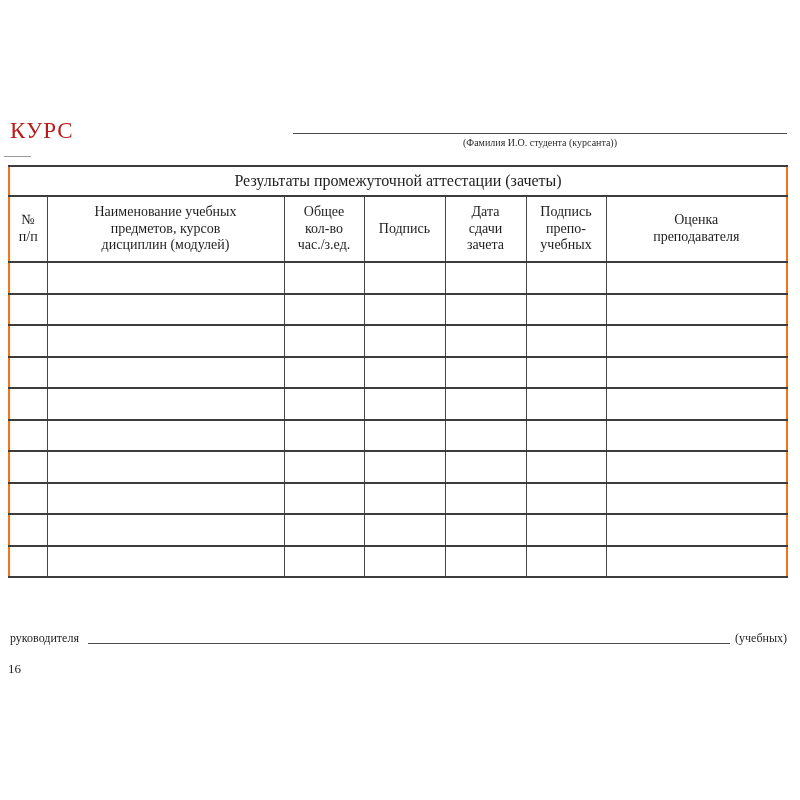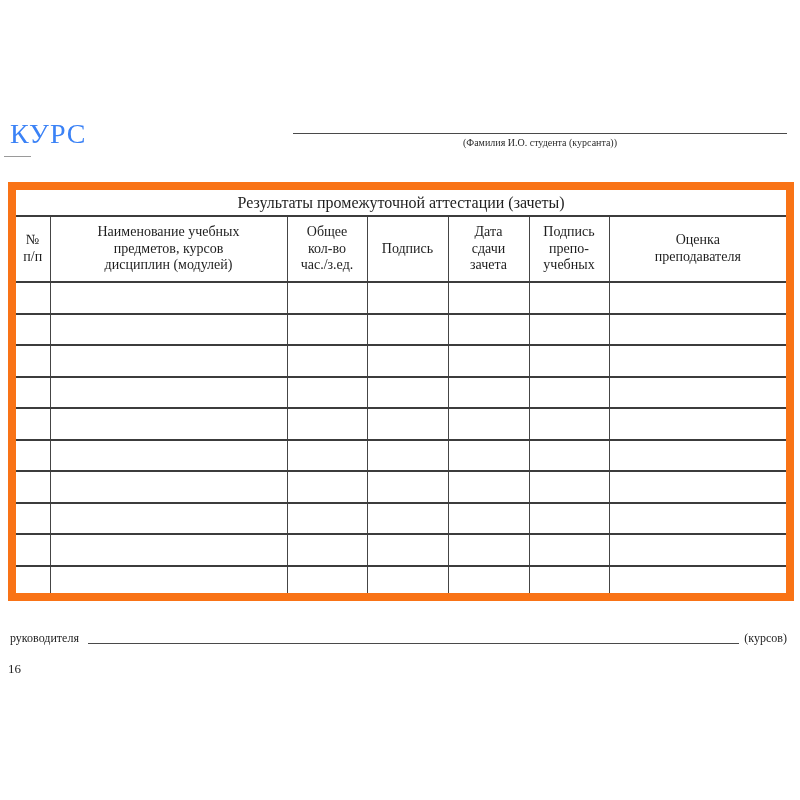--- a/index.html
+++ b/index.html
@@ -11,23 +11,23 @@
   }
   .page {
     position: relative;
     width: 800px; height: 800px;
     background: #ffffff;
     overflow: hidden;
   }
   .course-label {
     position: absolute;
     left: 10px; top: 118px;
-    font-size: 28px;
+    font-size: 23px;
     letter-spacing: 1px;
-    color: #3b82f6;
+    color: #b91c1c;
   }
   .name-line {
     position: absolute;
     left: 293px; top: 133px;
     width: 494px; height: 0;
     border-bottom: 1px solid #4a4a4a;
   }
   .name-caption {
     position: absolute;
     left: 293px; top: 137px;
@@ -45,21 +45,21 @@
   table.results {
     position: absolute;
     left: 8px; top: 165px;
     width: 778px;
     border-collapse: collapse;
     table-layout: fixed;
   }
   table.results, table.results td, table.results th {
     border: 1px solid #454545;
   }
-  table.results { border: 8px solid #f97316; margin-top: 17px; }
+  table.results { border: 2px solid #f97316; }
   table.results td, table.results th {
     border-top-width: 2px;
     border-bottom-width: 2px;
     border-top-color: #3c3c3c;
     border-bottom-color: #3c3c3c;
     vertical-align: middle;
     text-align: center;
     color: #1e1e1e;
   }
   col.c0 { width: 38px; }
@@ -245,18 +245,18 @@
           <td></td>
           <td></td>
           <td></td>
         </tr>
       </tbody>
   </table>
 
   <div class="footer-line">
     <span class="label-left">руководителя</span>
     <span class="fill"></span>
-    <span class="label-right">(курсов)</span>
+    <span class="label-right">(учебных)</span>
   </div>
 
   <div class="page-number">16</div>
 
 </div>
 
 </body></html>

